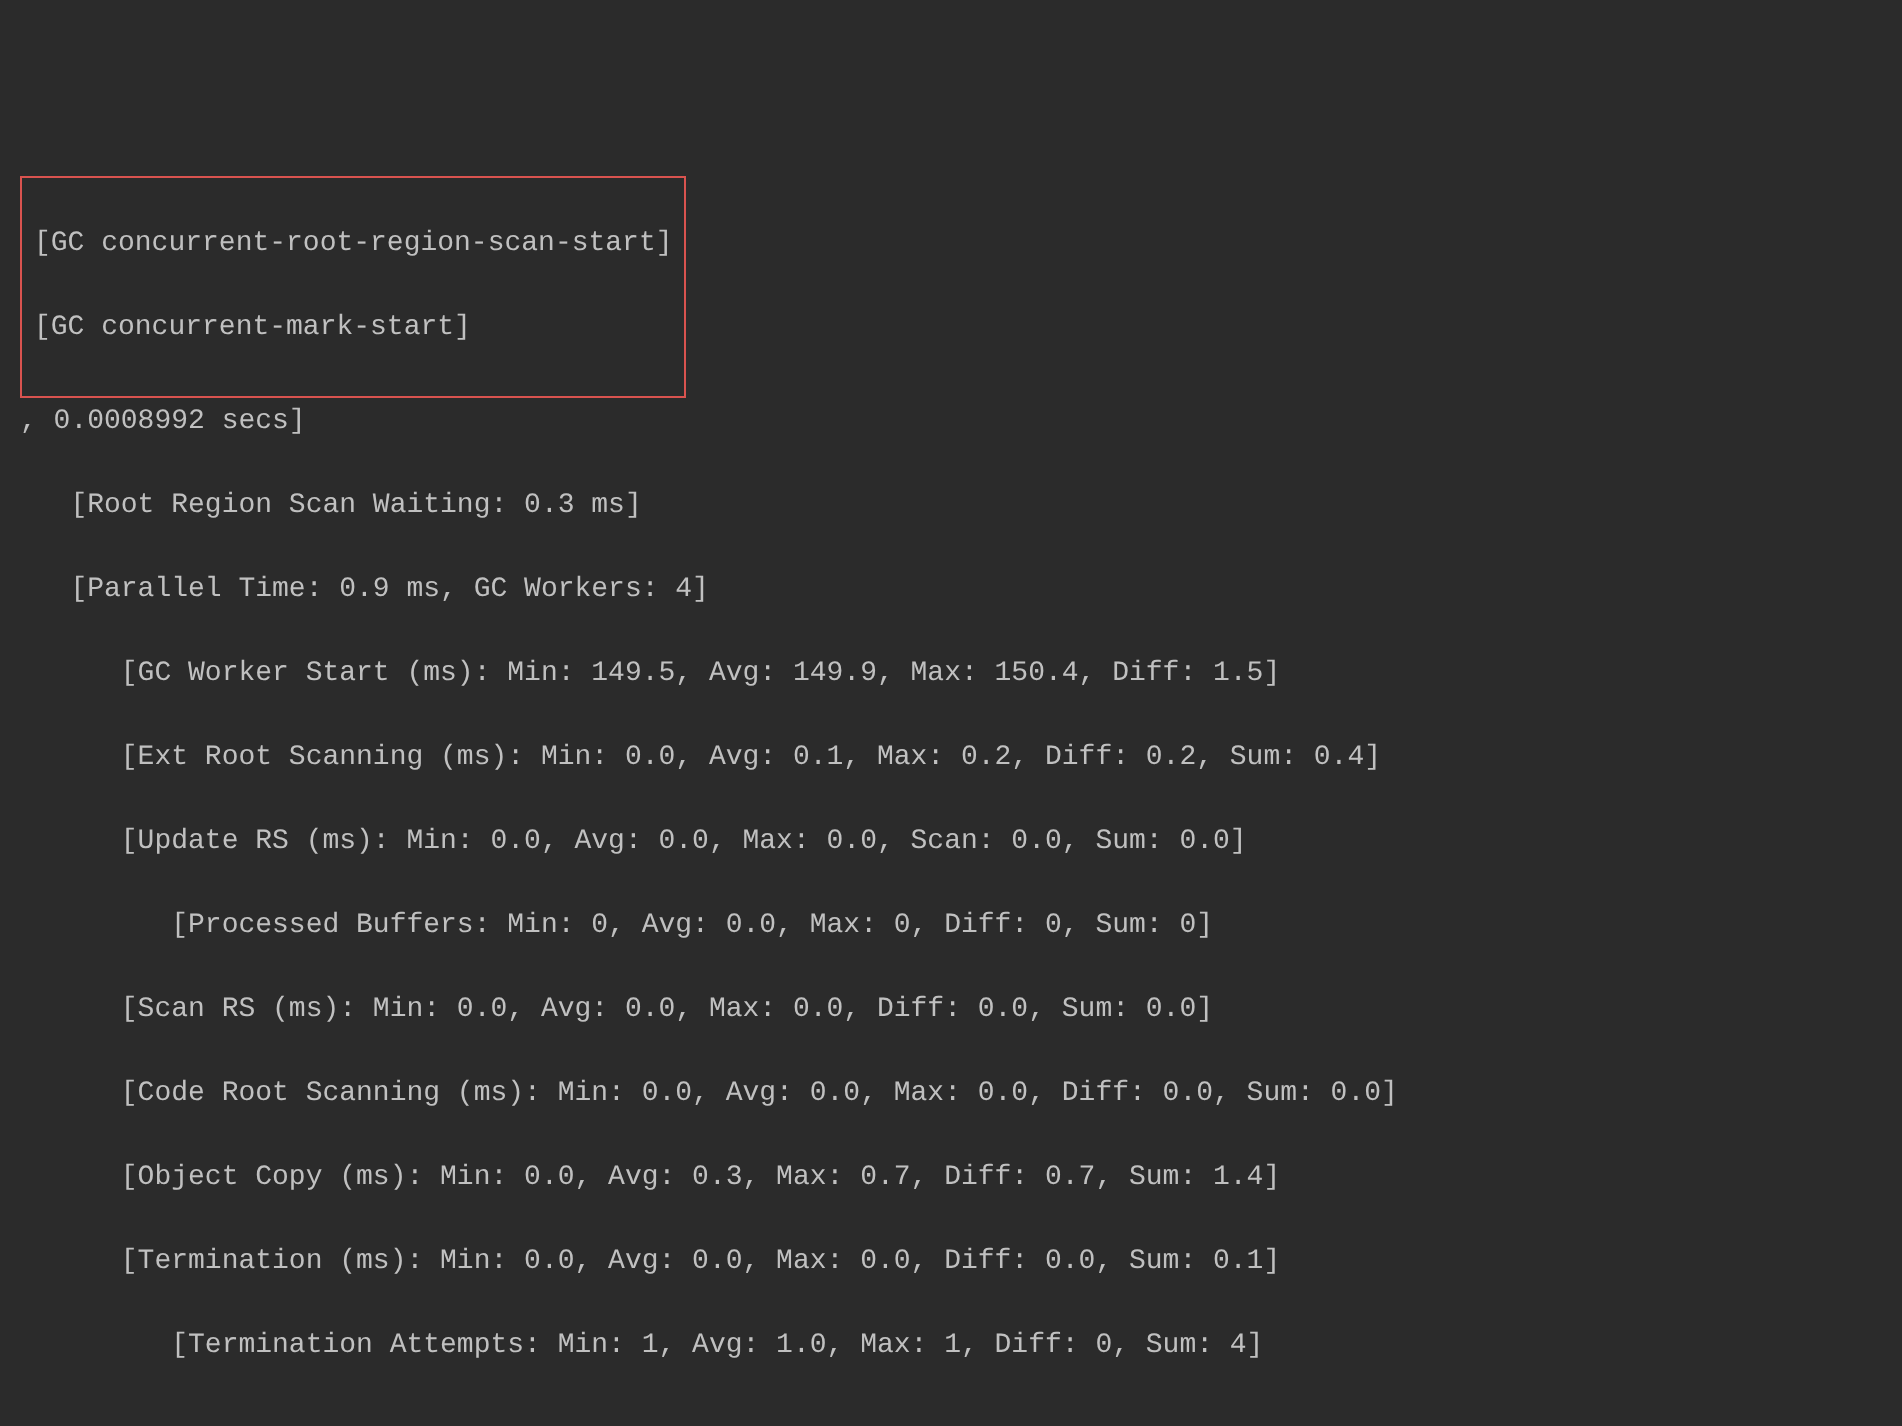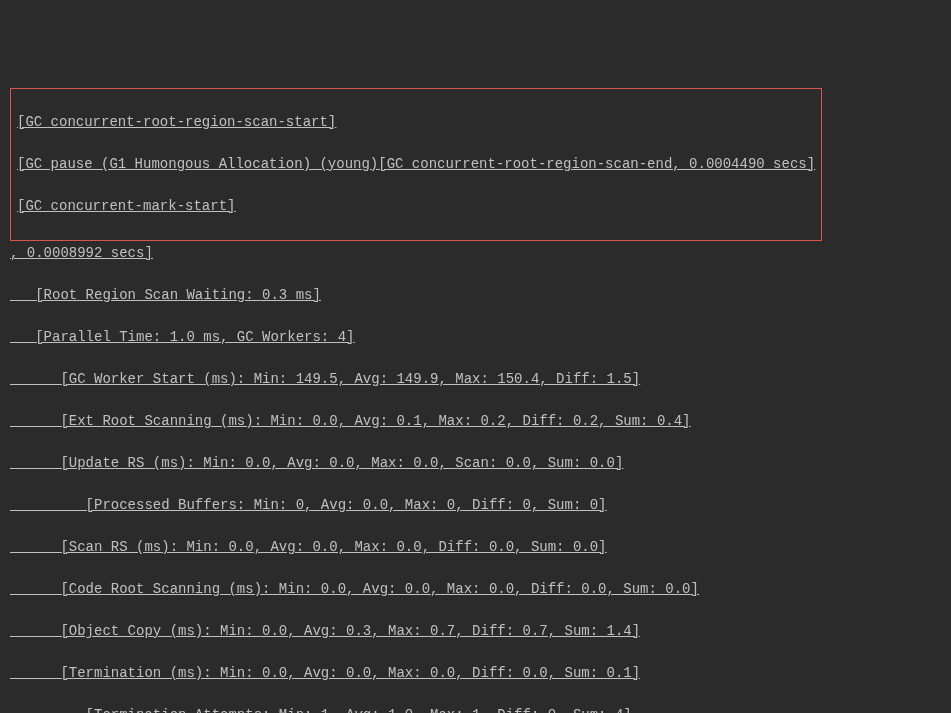--- a/index.html
+++ b/index.html
@@ -1,15 +1,15 @@
 <!DOCTYPE html>
 <html><head>
 <meta charset="utf-8">
 <style>
-  * { margin: 0; padding: 0; box-sizing: border-box; text-decoration: underline; }
+  * { margin: 0; padding: 0; box-sizing: border-box; }
   body {
     background: #2b2b2b;
     color: #c0c0c0;
     font-family: Consolas, 'Courier New', monospace;
     font-size: 14px;
     line-height: 1.5;
     white-space: pre;
     padding: 4px 10px 10px 10px;
     width: 951px;
     overflow: hidden;
@@ -22,26 +22,25 @@
   }
   .line { display: block; }
 </style>
 </head>
 <body>
 
 
 
 <div class="highlight-box">
 <span class="line">[GC concurrent-root-region-scan-start]</span>
-<span class="line">[GC pause (G1 Humongous Allocation) (young)[GC concurrent-root-region-scan-end, 0.0004490 secs]</span>
 <span class="line">[GC concurrent-mark-start]</span>
 </div>
 <span class="line">, 0.0008992 secs]</span>
 <span class="line">   [Root Region Scan Waiting: 0.3 ms]</span>
-<span class="line">   [Parallel Time: 1.0 ms, GC Workers: 4]</span>
+<span class="line">   [Parallel Time: 0.9 ms, GC Workers: 4]</span>
 <span class="line">      [GC Worker Start (ms): Min: 149.5, Avg: 149.9, Max: 150.4, Diff: 1.5]</span>
 <span class="line">      [Ext Root Scanning (ms): Min: 0.0, Avg: 0.1, Max: 0.2, Diff: 0.2, Sum: 0.4]</span>
 <span class="line">      [Update RS (ms): Min: 0.0, Avg: 0.0, Max: 0.0, Scan: 0.0, Sum: 0.0]</span>
 <span class="line">         [Processed Buffers: Min: 0, Avg: 0.0, Max: 0, Diff: 0, Sum: 0]</span>
 <span class="line">      [Scan RS (ms): Min: 0.0, Avg: 0.0, Max: 0.0, Diff: 0.0, Sum: 0.0]</span>
 <span class="line">      [Code Root Scanning (ms): Min: 0.0, Avg: 0.0, Max: 0.0, Diff: 0.0, Sum: 0.0]</span>
 <span class="line">      [Object Copy (ms): Min: 0.0, Avg: 0.3, Max: 0.7, Diff: 0.7, Sum: 1.4]</span>
 <span class="line">      [Termination (ms): Min: 0.0, Avg: 0.0, Max: 0.0, Diff: 0.0, Sum: 0.1]</span>
 <span class="line">         [Termination Attempts: Min: 1, Avg: 1.0, Max: 1, Diff: 0, Sum: 4]</span>
 

